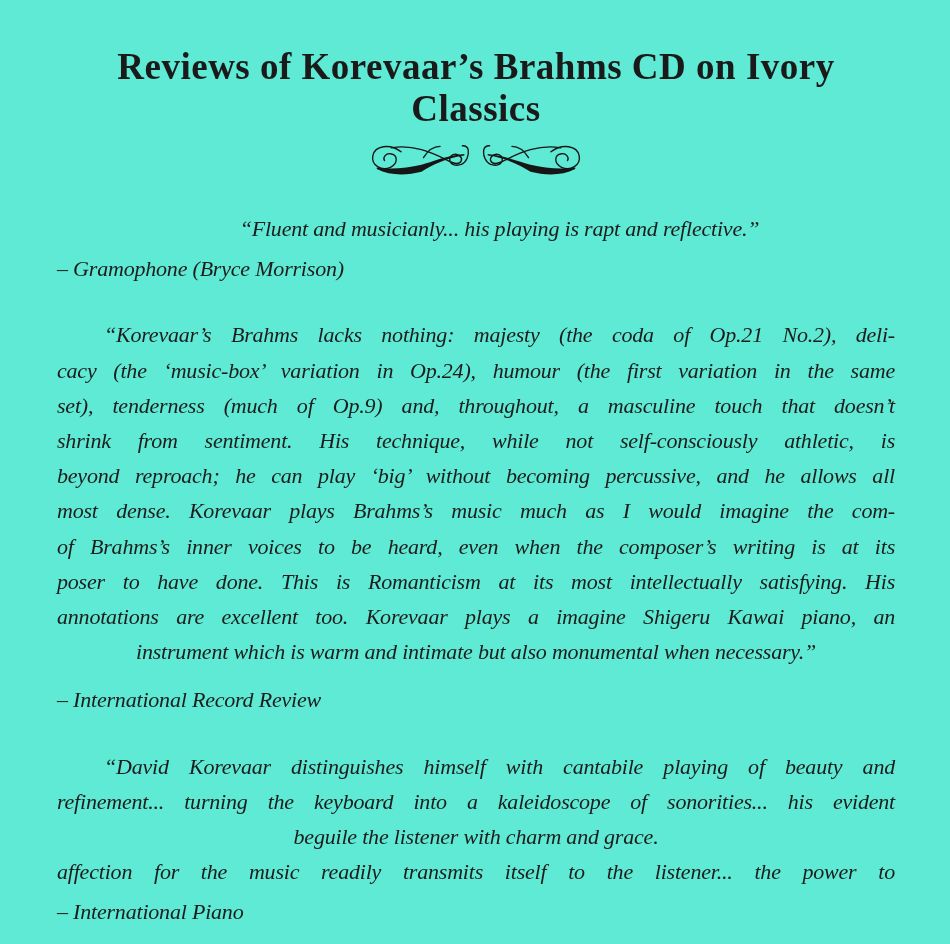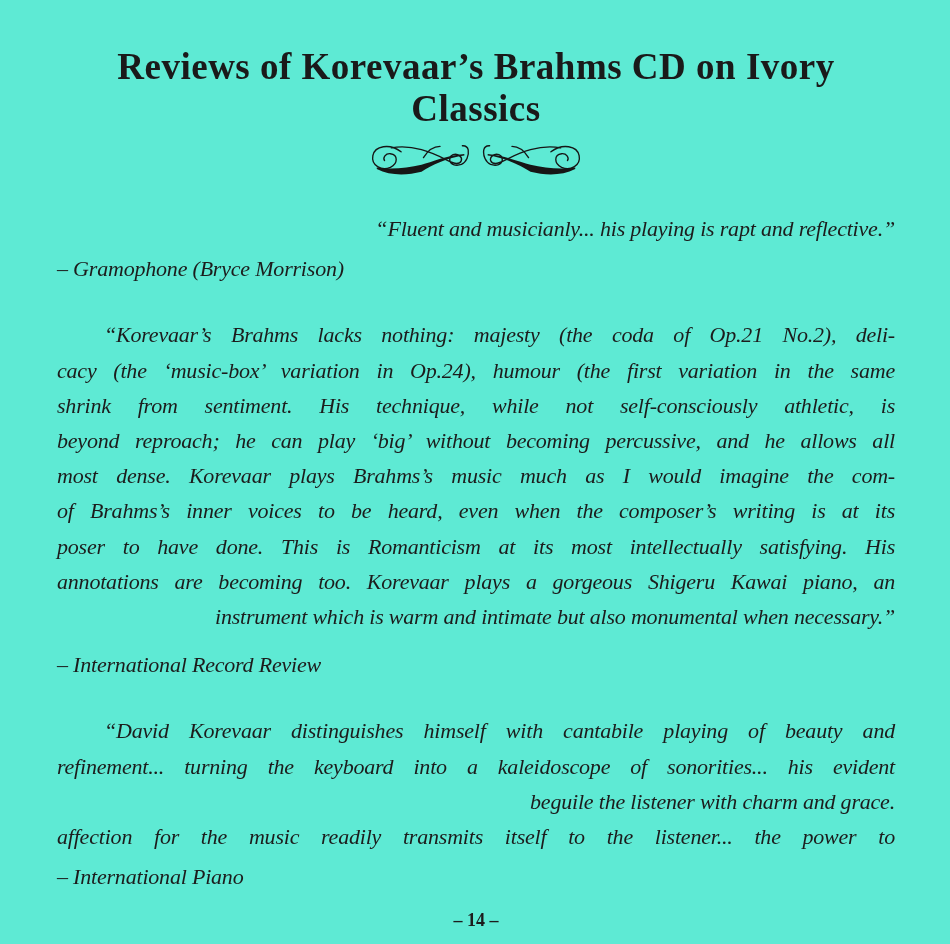--- a/index.html
+++ b/index.html
@@ -47,21 +47,21 @@
   }
   .quote { margin: 0 0 31px 0; }
   .quote:last-child { margin-bottom: 16px; }
   .line {
     text-align: justify;
     text-align-last: justify;
     hyphens: none;
   }
   .line.first { text-indent: 47px; }
   .line.last {
-    text-align: right;
+    text-align: center;
     text-align-last: auto;
   }
   .attr {
     text-align: left;
     margin-top: 5px;
   }
   .quote:nth-child(2) .attr { margin-top: 13px; }
   .pageno {
     margin-top: 14px;
     text-align: center;
@@ -99,26 +99,27 @@
   </div>
 
   <div class="quotes">
       <div class="quote">
         <div class="line first last">“Fluent and musicianly... his playing is rapt and reflective.”</div>
         <div class="attr">– Gramophone (Bryce Morrison)</div>
       </div>
       <div class="quote">
         <div class="line first">“Korevaar’s Brahms lacks nothing: majesty (the coda of Op.21 No.2), deli-</div>
         <div class="line">cacy (the ‘music-box’ variation in Op.24), humour (the first variation in the same</div>
+        <div class="line">set), tenderness (much of Op.9) and, throughout, a masculine touch that doesn’t</div>
         <div class="line">shrink from sentiment. His technique, while not self-consciously athletic, is</div>
         <div class="line">beyond reproach; he can play ‘big’ without becoming percussive, and he allows all</div>
         <div class="line">most dense. Korevaar plays Brahms’s music much as I would imagine the com-</div>
         <div class="line">of Brahms’s inner voices to be heard, even when the composer’s writing is at its</div>
         <div class="line">poser to have done. This is Romanticism at its most intellectually satisfying. His</div>
-        <div class="line">annotations are becoming too. Korevaar plays a gorgeous Shigeru Kawai piano, an</div>
+        <div class="line">annotations are excellent too. Korevaar plays a imagine Shigeru Kawai piano, an</div>
         <div class="line last">instrument which is warm and intimate but also monumental when necessary.”</div>
         <div class="attr">– International Record Review</div>
       </div>
       <div class="quote">
         <div class="line first">“David Korevaar distinguishes himself with cantabile playing of beauty and</div>
         <div class="line">refinement... turning the keyboard into a kaleidoscope of sonorities... his evident</div>
         <div class="line last">beguile the listener with charm and grace.</div>
         <div class="line">affection for the music readily transmits itself to the listener... the power to</div>
         <div class="attr">– International Piano</div>
       </div>

